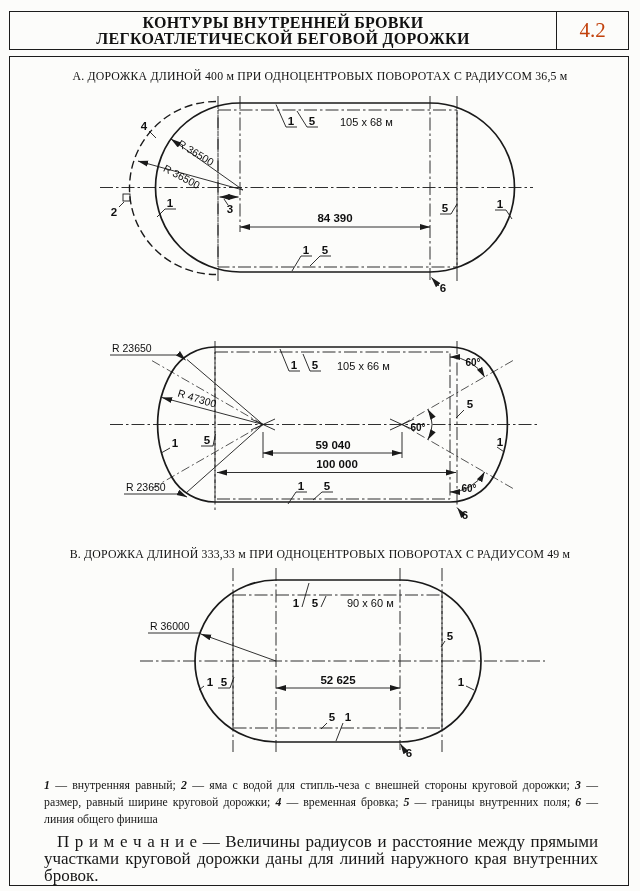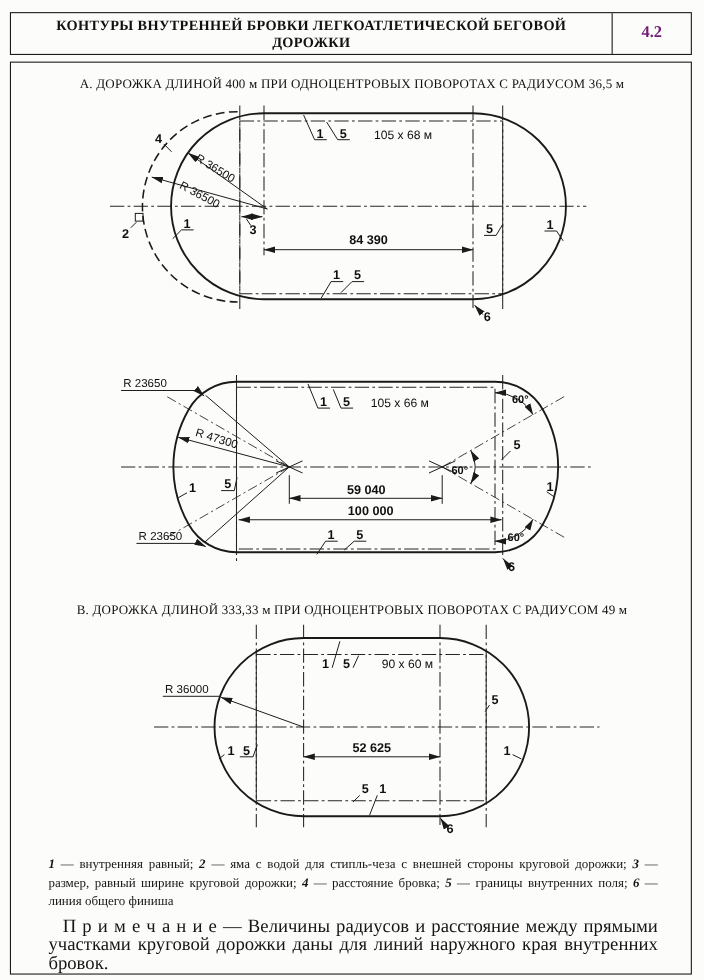--- a/index.html
+++ b/index.html
@@ -1,22 +1,22 @@
 <!DOCTYPE html>
 <html><head>
 <meta charset="utf-8">
 <style>
   html,body{margin:0;padding:0;}
   body{width:640px;height:891px;background:#f4f3ef;font-family:"Liberation Serif",serif;}
   .page{position:relative;width:640px;height:891px;background:#fcfcfa;overflow:hidden;}
   .frame{position:absolute;border:1.5px solid #1c1c1c;background:transparent;}
   .header-box{left:9px;top:11px;width:618px;height:37px;display:flex;}
   .header-title{width:547px;border-right:1.3px solid #1c1c1c;display:flex;align-items:center;justify-content:center;
-     text-align:center;font-weight:700;font-size:13px;line-height:16px;letter-spacing:.3px;color:#111;padding:1px 38px 0 38px;box-sizing:border-box;}
-  .header-num{flex:1;display:flex;align-items:center;justify-content:center;font-weight:700;font-size:15px;color:#701a75;}
+     text-align:center;font-weight:700;font-size:16px;line-height:16px;letter-spacing:.3px;color:#111;padding:1px 38px 0 38px;box-sizing:border-box;}
+  .header-num{flex:1;display:flex;align-items:center;justify-content:center;font-weight:400;font-size:21px;color:#c2410c;}
   .main-box{left:9px;top:56px;width:618px;height:828px;}
   .sec-title{position:absolute;left:0;width:640px;text-align:center;font-weight:400;font-size:11.8px;color:#111;letter-spacing:.2px;margin:0;}
   svg{position:absolute;left:0;overflow:visible;}
   .s-thick{fill:none;stroke:#1a1a1a;stroke-width:1.7px;}
   .s-dashed{fill:none;stroke:#1a1a1a;stroke-width:1.4px;stroke-dasharray:8 4;}
   .s-dd{fill:none;stroke:#242424;stroke-width:.95px;stroke-dasharray:13 3 2.5 3;}
   .s-dd2{fill:none;stroke:#2a2a2a;stroke-width:.8px;stroke-dasharray:9 3 2 3;}
   .s-thin{fill:none;stroke:#1a1a1a;stroke-width:.9px;}
   text{fill:#101010;}
   .callout{font:700 11.5px "Liberation Sans",sans-serif;}
@@ -293,19 +293,19 @@
     </g>
     <g>
       <path class="s-thin" d="M405,751 L400.5,744" marker-end="url(#arwV)"></path>
       <text class="callout" x="409" y="757" text-anchor="middle">6</text>
     </g>
   </svg>
 
   <p class="legend"><span class="lnum">1</span> <span>— внутренняя равный;</span>
     <span class="lnum">2</span> <span>— яма с водой для стипль-чеза с внешней стороны круговой дорожки;</span>
     <span class="lnum">3</span> <span>— размер, равный ширине круговой дорожки;</span>
-    <span class="lnum">4</span> <span>— расстояние бровка;</span>
+    <span class="lnum">4</span> <span>— временная бровка;</span>
     <span class="lnum">5</span> <span>— границы внутренних поля;</span>
     <span class="lnum">6</span> <span>— линия общего финиша</span></p>
 
   <p class="note"><span>П р и м е ч а н и е</span> <span>— Величины радиусов и расстояние между прямыми участками круговой дорожки даны для линий наружного края внутренних бровок.</span></p>
 
 </div>
 
 </body></html>

